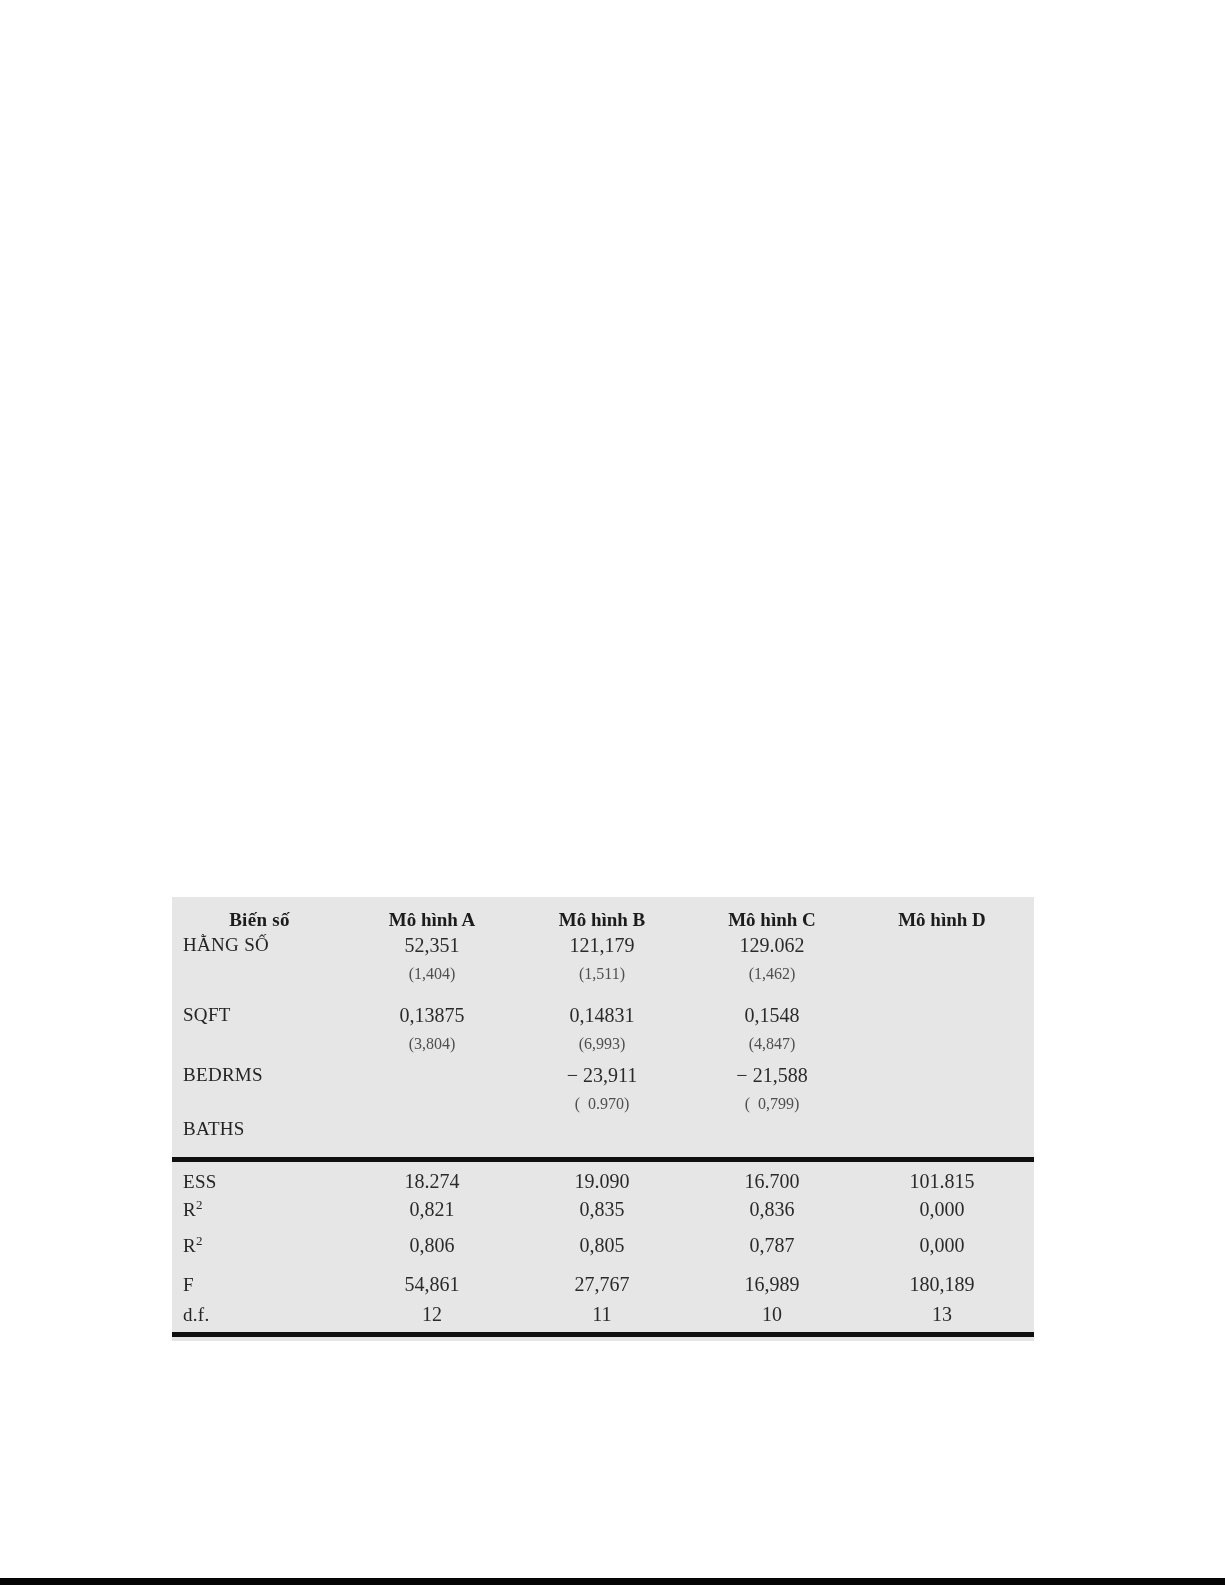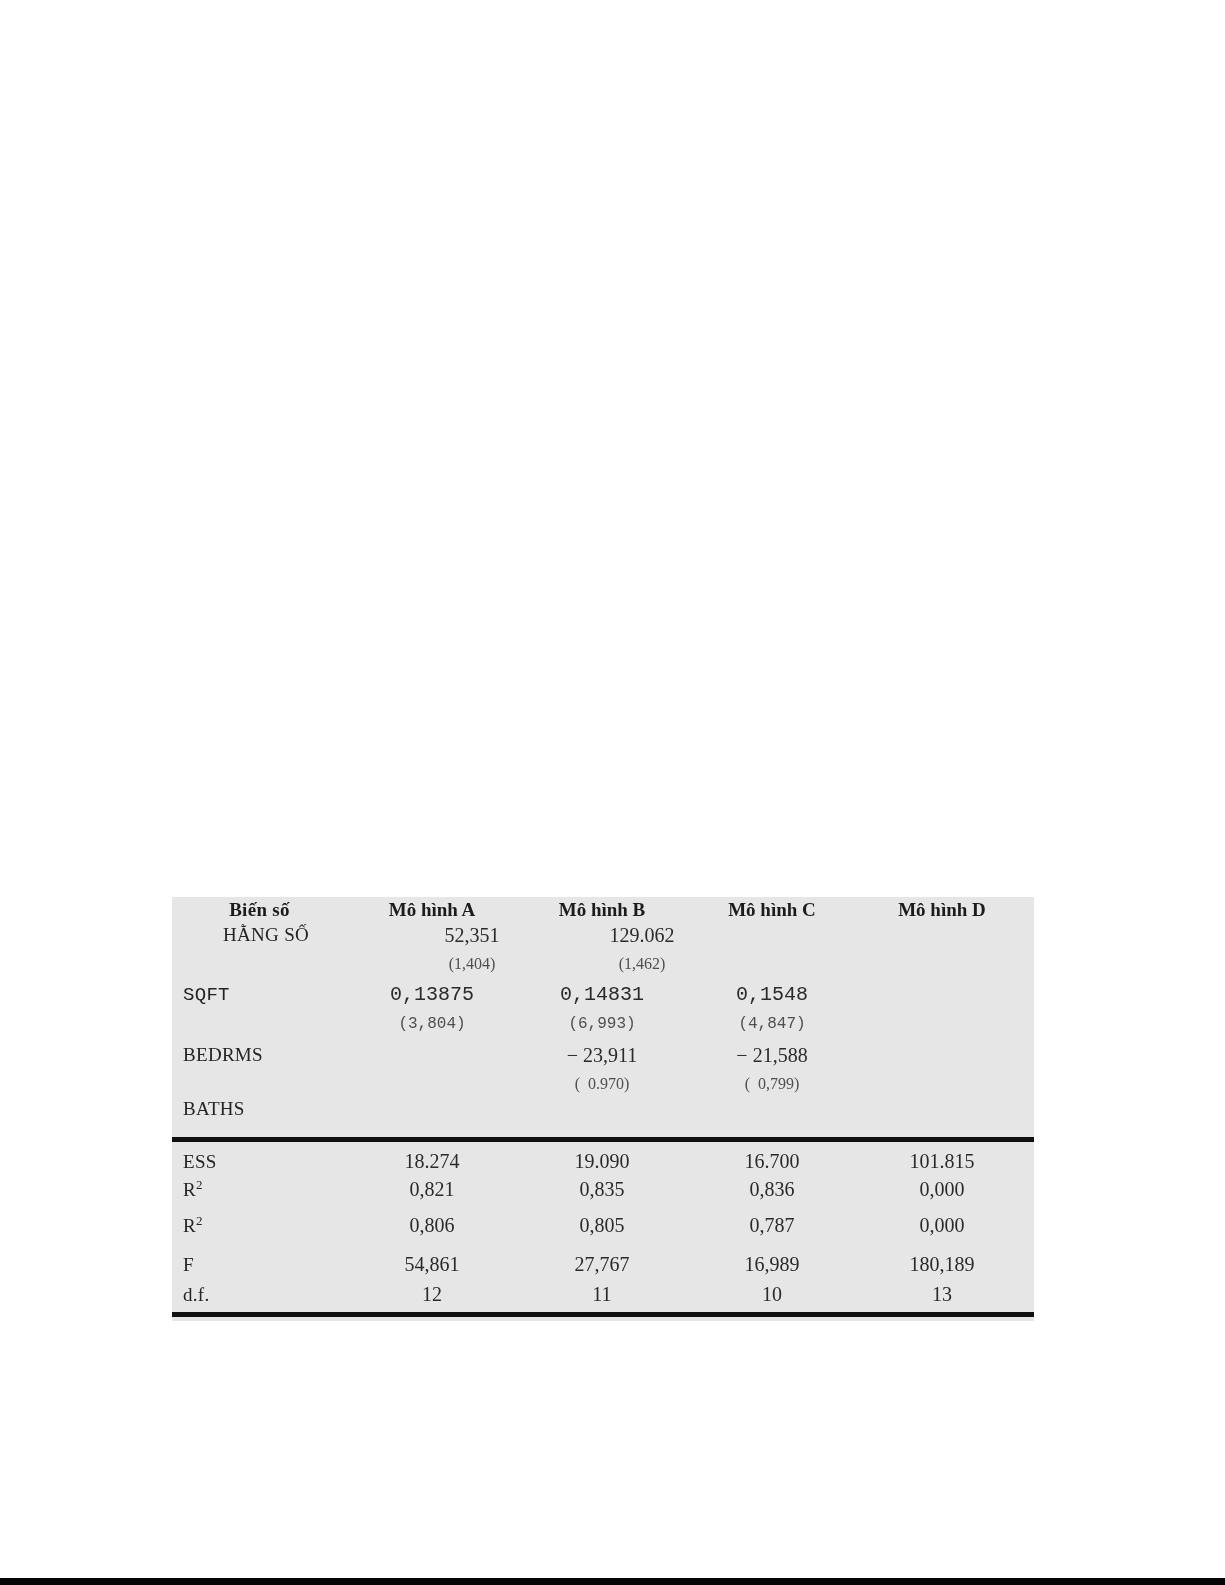--- a/index.html
+++ b/index.html
@@ -35,39 +35,39 @@
     padding-left: 11px;
     font-size: 19px;
     letter-spacing: 0.3px;
     color: #242424;
   }
   .hdr {
     font-weight: bold;
     font-size: 19px;
     color: #1c1c1c;
   }
-  .header-row { padding-top: 2px; line-height: 22px; }
+  .header-row { padding-top: 12px; line-height: 22px; }
   .header-row .lbl { text-align: center; padding-left: 0; }
 
   .coef-row .val {
     font-size: 20px;
     line-height: 24px;
     color: #2a2a2a;
     white-space: pre;
   }
   .coef-row .tstat {
     font-size: 16px;
     line-height: 22px;
     margin-top: 6px;
     color: #4f4f4f;
     white-space: pre;
   }
   .coef-row .lbl { line-height: 24px; }
-  .r1 { margin-top: 2px; margin-left: 40px; }
-  .r2 { margin-top: 8px; font-family: Liberation Mono, monospace; }
+  .r1 { margin-top: 2px; }
+  .r2 { margin-top: 18px; }
   .r3 { margin-top: 8px; }
   .r4 { margin-top: 2px; }
   .r4 .tstat { margin-top: 2px; }
 
   .stats-section {
     margin-top: 16px;
     border-top: 5px solid #101010;
     border-bottom: 5px solid #101010;
     padding-top: 6px;
     padding-bottom: 4px;
@@ -109,20 +109,24 @@
       <div class="cell hdr">Mô hình D</div>
     </div>
 
     <div class="trow coef-row r1">
       <div class="cell lbl">HẰNG SỐ</div>
       <div class="cell">
         <div class="val">52,351</div>
         <div class="tstat">(1,404)</div>
       </div>
       <div class="cell">
+        <div class="val">121,179</div>
+        <div class="tstat">(1,511)</div>
+      </div>
+      <div class="cell">
         <div class="val">129.062</div>
         <div class="tstat">(1,462)</div>
       </div>
     </div>
 
     <div class="trow coef-row r2">
       <div class="cell lbl">SQFT</div>
       <div class="cell">
         <div class="val">0,13875</div>
         <div class="tstat">(3,804)</div>

